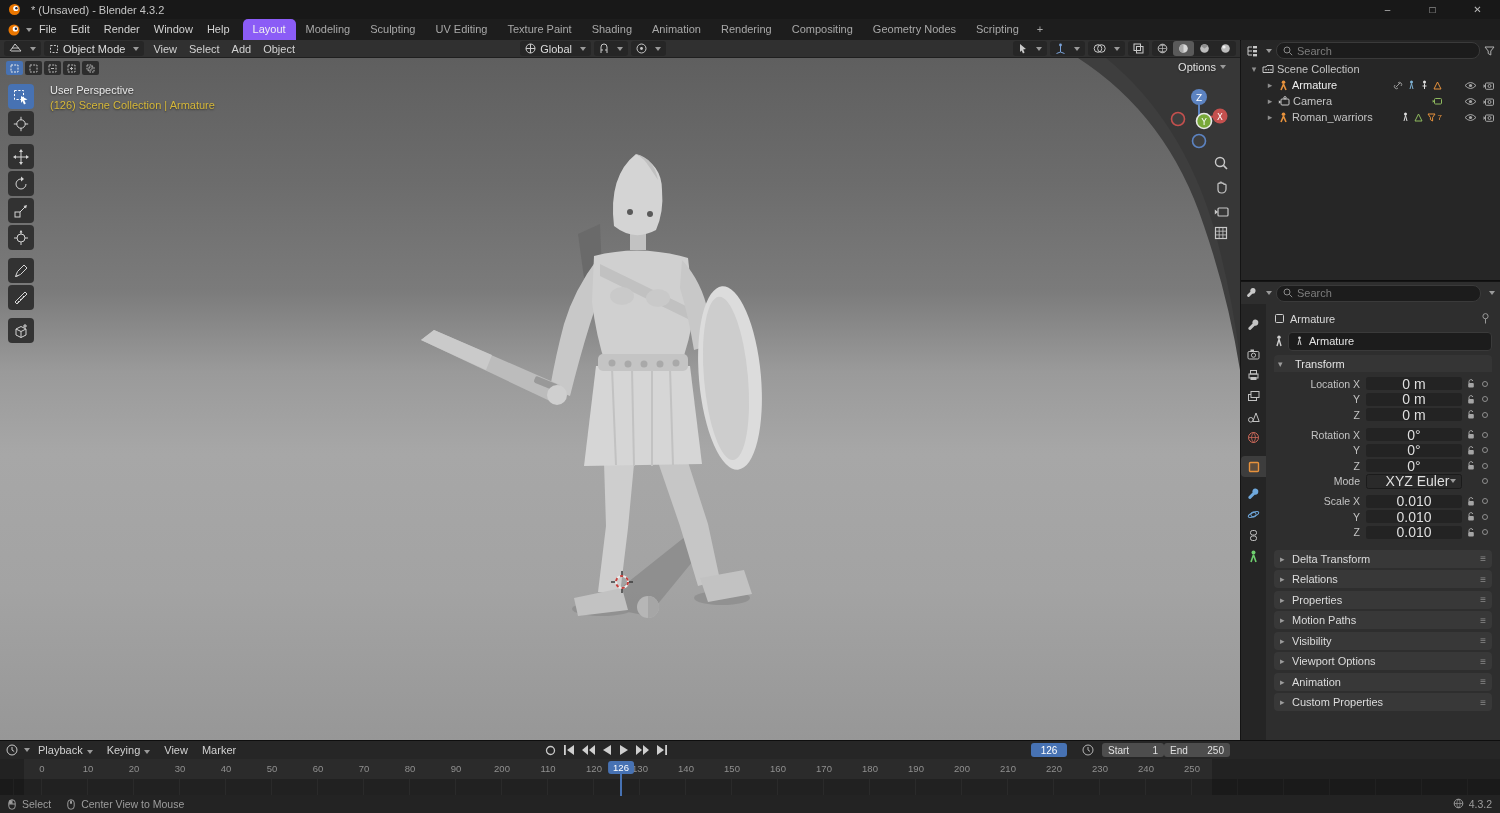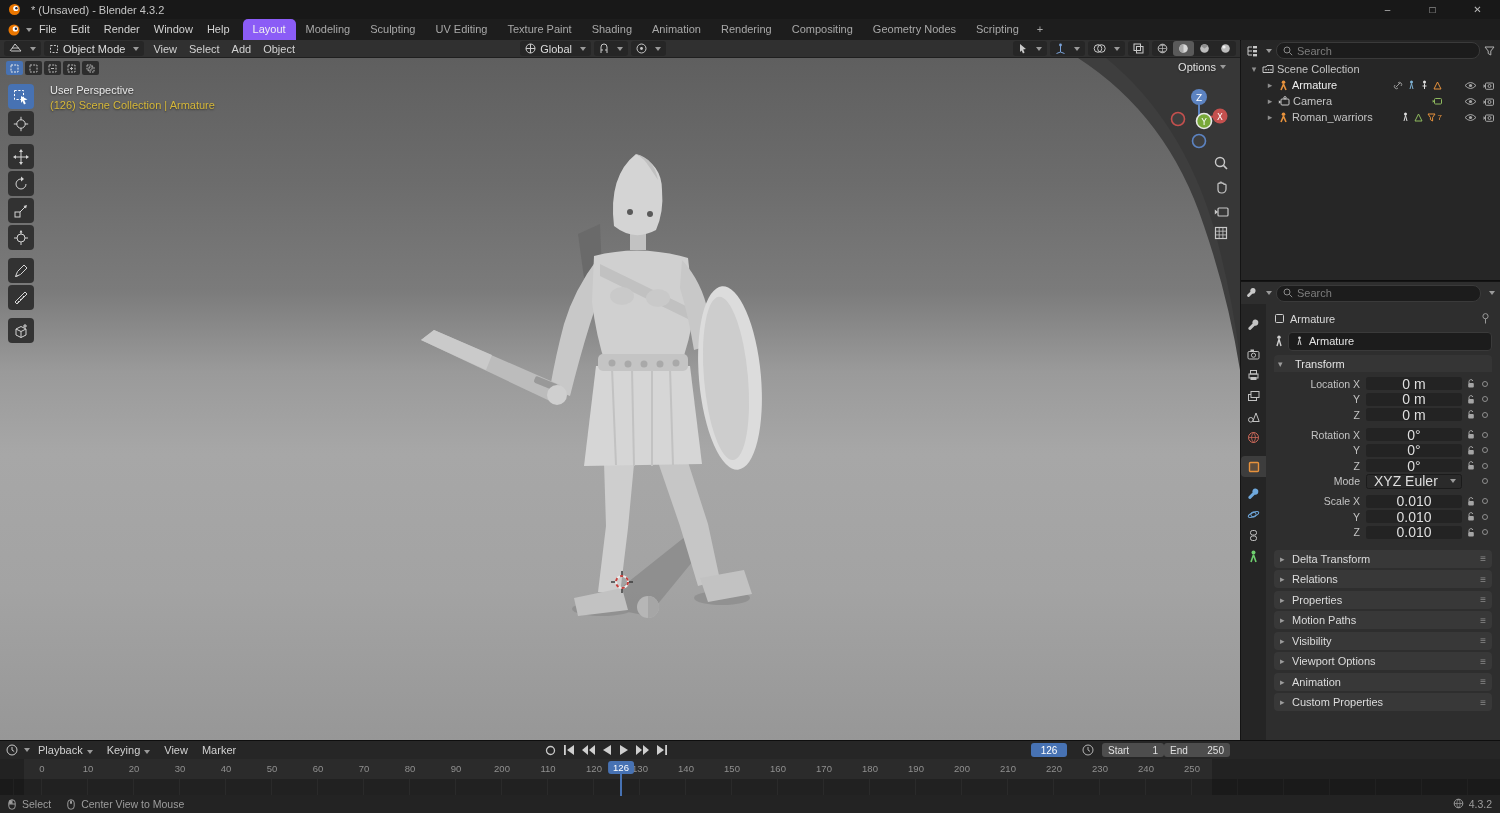--- a/index.html
+++ b/index.html
@@ -77,21 +77,21 @@
   #breadcrumb{height:19px;display:flex;align-items:center;gap:5px;color:#d8d8d8;position:relative;}
   #pin{position:absolute;right:2px;}
   #datablock{height:20px;display:flex;align-items:center;gap:4px;margin:3px 0 4px 0;}
   .db-field{flex:1;height:17px;background:#1c1c1c;border:1px solid #3a3a3a;border-radius:4px;display:flex;align-items:center;gap:5px;padding:0 6px;color:#e2e2e2;}
   #transform-header{height:17px;display:flex;align-items:center;gap:5px;color:#e3e3e3;margin-top:4px;background:#353535;border-radius:4px 4px 0 0;padding:0 4px;}
   #transform-body{padding:3px 2px 2px 2px;}
   .prop-row{display:flex;align-items:center;height:14px;margin:1.5px 0;}
   .prop-row.gap{margin-top:6px;}
   .prop-label{width:84px;text-align:right;margin-right:6px;color:#c3c3c3;font-size:10.5px;flex:none;}
   .prop-field{flex:1;height:13px;background:#232323;border-radius:2.5px;display:flex;align-items:center;justify-content:center;position:relative;}
-  .prop-row.dropdown .prop-field{background:#2a2a2a;border:1px solid #1b1b1b;justify-content:flex-start;padding-left:7px;}
+  .prop-row.dropdown .prop-field{background:#2a2a2a;border:1px solid #1b1b1b;justify-content:center;padding-left:7px;}
   .prop-value{font-size:14px;color:#dfdfdf;}
   .dd-caret{display:none;position:absolute;right:5px;}
   .prop-row.dropdown .dd-caret{display:block;}
   .lock-wrap{width:17px;display:flex;justify-content:center;}
   .prop-row.dropdown .lock-wrap svg{visibility:hidden;}
   .anim-dot{width:11px;display:flex;justify-content:center;}
   .anim-dot::after{content:"";width:4px;height:4px;border-radius:50%;border:1px solid #8e8e8e;}
   .cpanel{height:18px;background:#383838;border-radius:4px;margin:2.5px 0;display:flex;align-items:center;padding:0 6px;color:#dcdcdc;position:relative;}
   .cpanel .drag{position:absolute;right:6px;color:#8a8a8a;font-size:10px;}
   .pc-caret{color:#9c9c9c;font-size:9px;margin-right:5px;width:7px;}

